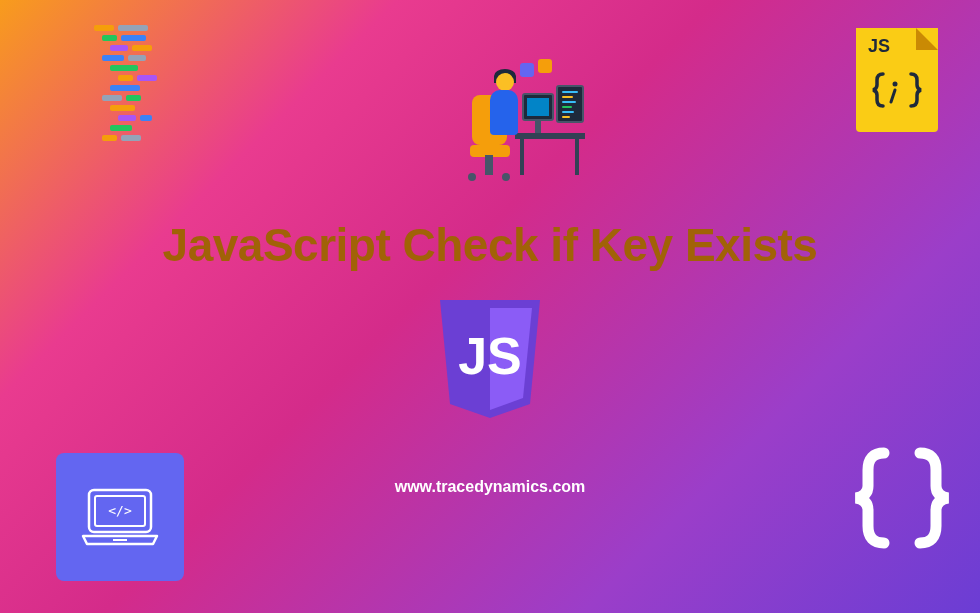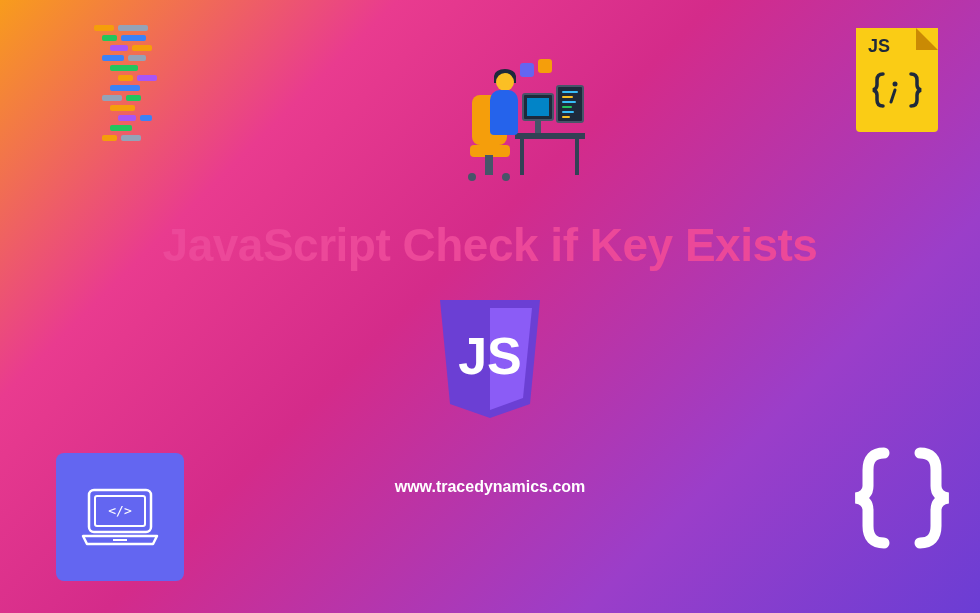--- a/index.html
+++ b/index.html
@@ -113,21 +113,21 @@
     }
     .file-braces svg { display: inline-block; }
     
     
     .main-title {
       position: absolute;
       top: 218px;
       left: 0;
       width: 100%;
       text-align: center;
-      color: #ec4899;
+      color: #a16207;
       font-size: 46px;
       font-weight: 700;
       letter-spacing: -0.5px;
     }
     
     
     .js-shield {
       position: absolute;
       top: 292px;
       left: 430px;

